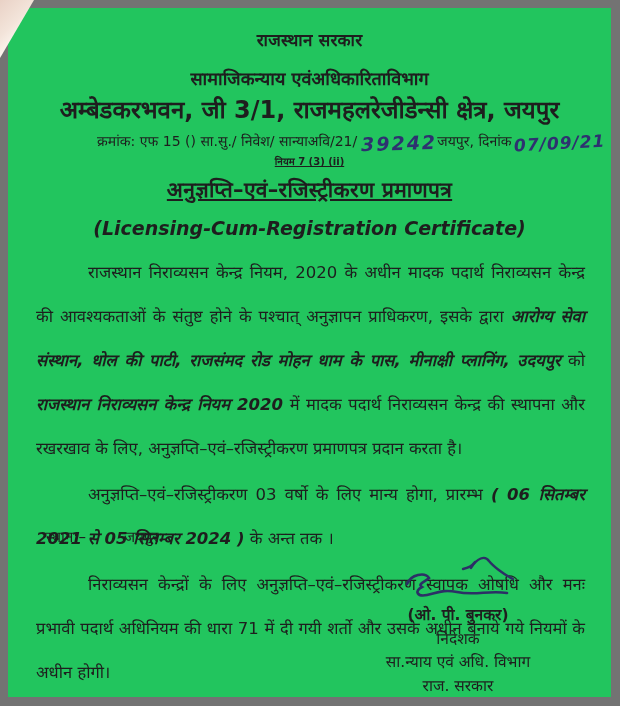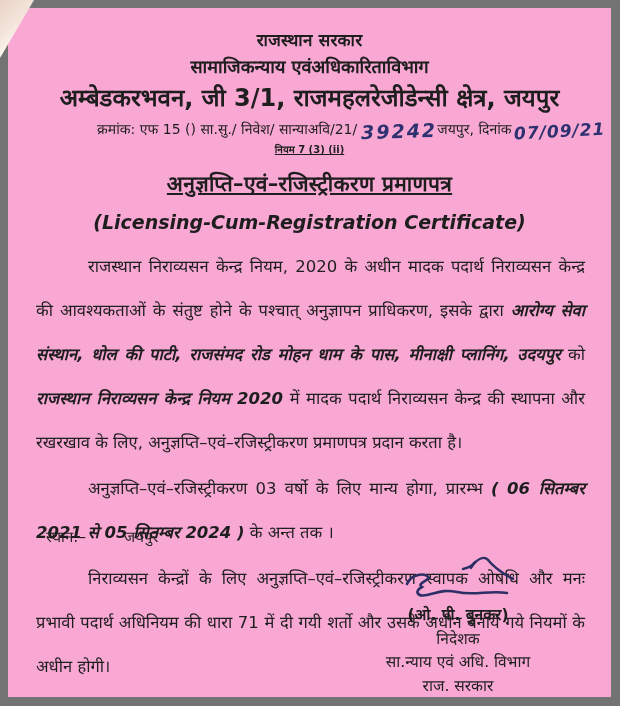--- a/index.html
+++ b/index.html
@@ -12,34 +12,34 @@
   }
   .frame {
     position: absolute; top: 0; left: 0;
     width: 620px; height: 706px;
     background: #737373;
     box-sizing: border-box;
   }
   .page {
     position: absolute; top: 8px; left: 8px;
     width: 603px; height: 689px;
-    background: #f9a8d4;
+    background: #22c55e;
     color: #1e1e1e;
     box-sizing: border-box;
   }
   .fold {
     position: absolute; top: 0; left: 0;
     width: 34px; height: 58px;
     background: linear-gradient(135deg, #e9d2c6 0%, #f3e4da 40%, #fbf3ec 60%, #ffffff 75%);
     clip-path: polygon(0 0, 100% 0, 0 100%);
     z-index: 5;
   }
   .center { text-align: center; }
   .hdr1 { font-size: 17px; font-weight: bold; margin-top: 20px; letter-spacing: .2px; }
-  .hdr2 { font-size: 18px; font-weight: bold; margin-top: 3px; }
+  .hdr2 { font-size: 18px; font-weight: bold; margin-top: 15px; }
   .hdr3 { font-size: 24px; font-weight: bold; margin-top: 2px; }
   .refline {
     display: flex; justify-content: flex-end; align-items: flex-end;
     margin: 6px 6px 0 10px; font-size: 14px;
   }
   .refleft, .refright { display: flex; align-items: flex-end; white-space: nowrap; }
   .hand {
     font-style: italic; font-weight: bold;
     color: #2e3170; font-size: 19px;
     letter-spacing: 2px; transform: rotate(-2deg);
@@ -50,21 +50,21 @@
     color: #2e3170; font-size: 17px;
     letter-spacing: 1px; transform: rotate(-3deg);
     margin-left: 2px; line-height: 13px;
   }
   .rule {
     font-size: 10px; font-weight: bold; text-decoration: underline;
     margin-top: 4px;
   }
   .title-hi {
     font-size: 21px; font-weight: bold; text-decoration: underline;
-    margin-top: 13px; letter-spacing: .3px;
+    margin-top: 7px; letter-spacing: .3px;
   }
   .title-en {
     font-size: 19px; font-weight: bold; font-style: italic;
     margin-top: 14px;
   }
   .bodytext {
     margin: 12px 26px 0 28px;
     font-size: 16.5px; line-height: 44px;
     text-align: justify;
   }

